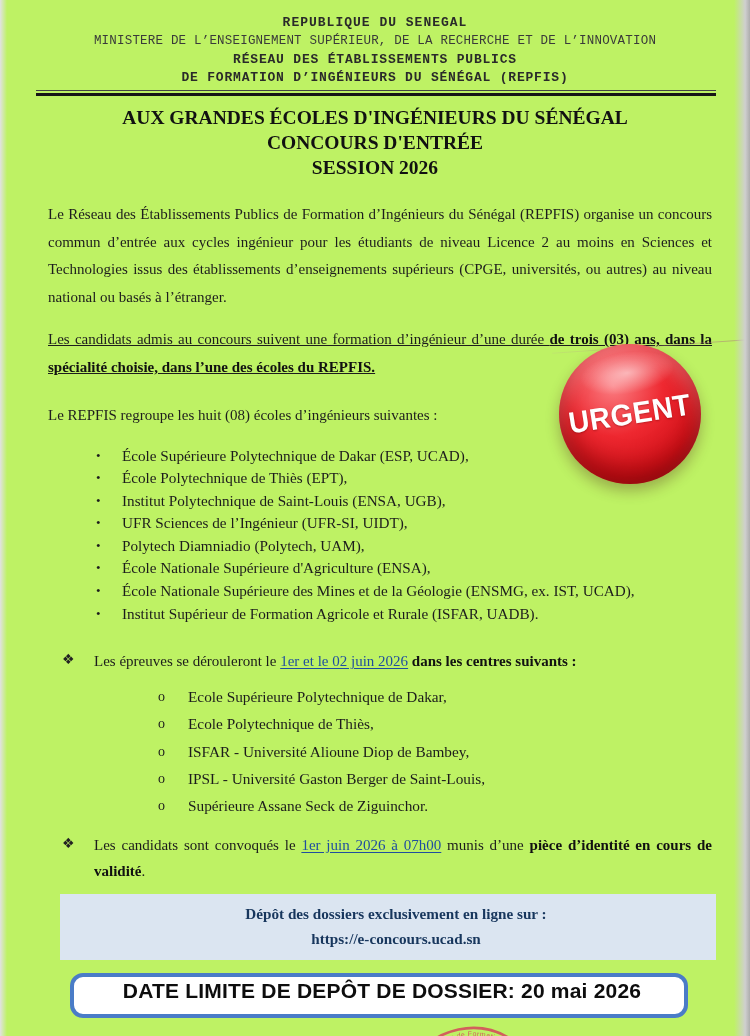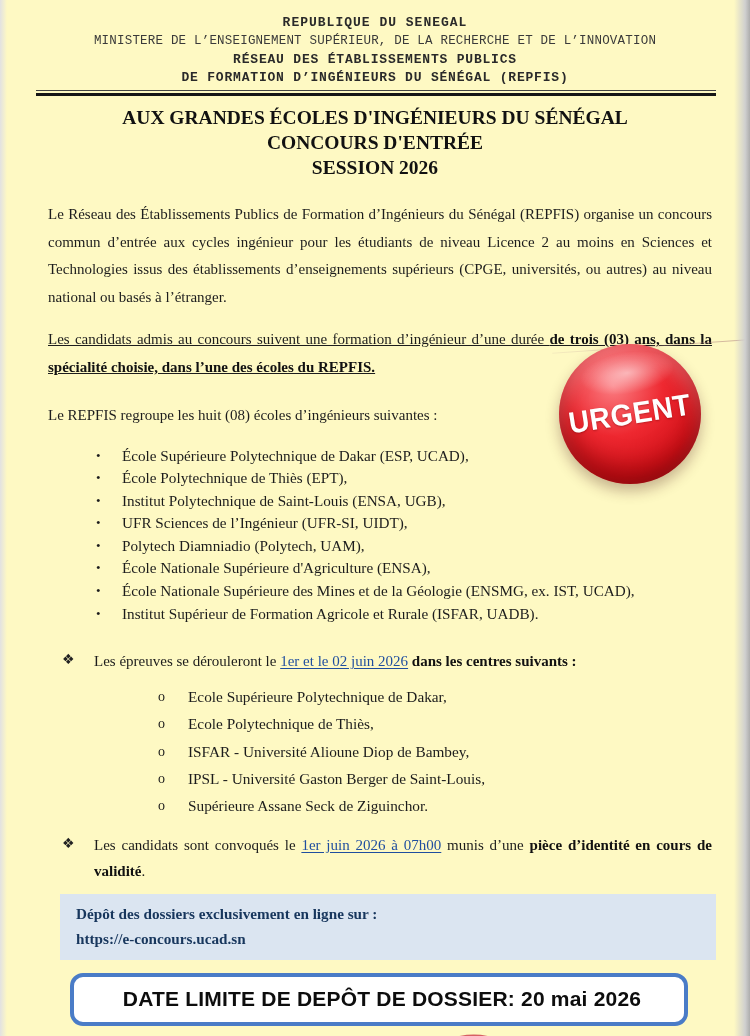--- a/index.html
+++ b/index.html
@@ -2,21 +2,21 @@
 <html><head>
 <meta charset="utf-8">
 <style>
   * { margin: 0; padding: 0; box-sizing: border-box; }
   html, body { background: #9a9a9a; }
   body { width: 750px; font-family: "Liberation Serif", serif; }
 
   .page {
     position: relative;
     width: 750px; height: 1036px;
-    background: #fef9c3;
+    background: #bef264;
     overflow: hidden;
     color: #1c1c1c;
   }
   
   .edge-right {
     position: absolute; top: 0; right: 0; bottom: 0; width: 16px;
     background: linear-gradient(to right, rgba(255,255,255,0) 0%, #cfcfcf 70%, #adadad 100%);
     z-index: 30;
   }
   .edge-left {
@@ -70,32 +70,32 @@
   ul.centers { list-style: none; margin: 9px 0 0 110px; }
   ul.centers li { display: flex; font-size: 15.3px; line-height: 27.2px; }
   ul.centers .marker { width: 30px; flex: 0 0 30px; font-size: 14px; }
 
   .convocation { margin-top: 13px; }
 
   
   .deposit-block {
     margin: 10px 34px 0 60px;
     background: #dbe5f1;
-    text-align: left;
+    text-align: center;
     padding: 7px 0 9px 16px;
   }
   .deposit-line1, .deposit-line2 { font-weight: bold; color: #17365d; font-size: 15.2px; line-height: 25px; }
 
   
   .deadline-box {
     margin: 13px 62px 0 70px;
     border: 4px solid #4a7cc7;
     border-radius: 13px;
     background: #fff;
-    padding: 10px 8px 11px 14px;
+    padding: 2px 8px 11px 14px;
     text-align: center;
   }
   .deadline-text { font-family: "Liberation Sans", sans-serif; font-weight: bold; font-size: 21px; color: #0d0d0d; letter-spacing: 0.2px; }
 
   
   .urgent-badge {
     position: absolute; left: 559px; top: 344px; width: 142px; height: 140px;
     border-radius: 50%;
     background: radial-gradient(circle at 38% 30%, #fb7d82 0%, #ee2830 38%, #d5121a 68%, #8f0c11 100%);
     box-shadow: 0 7px 14px rgba(70,20,20,0.3), inset 0 -14px 24px rgba(110,0,4,0.55), inset 0 12px 18px rgba(255,255,255,0.28);

